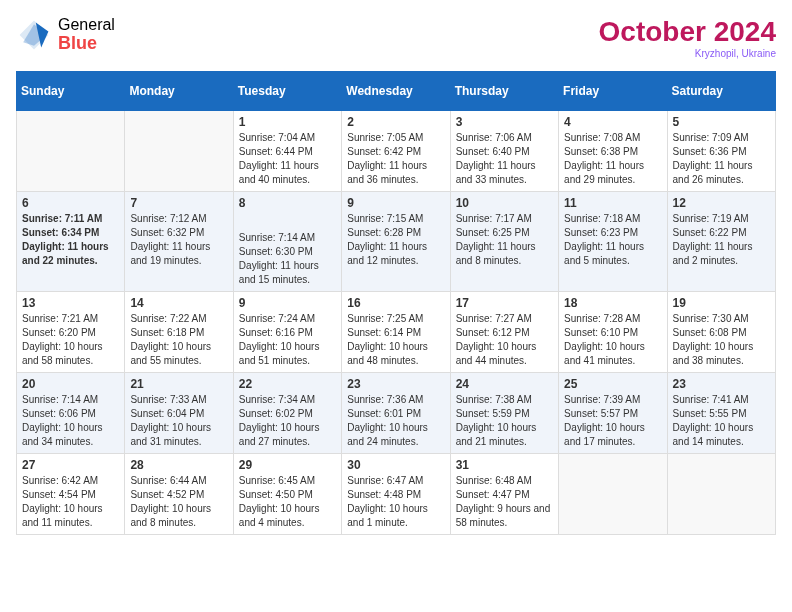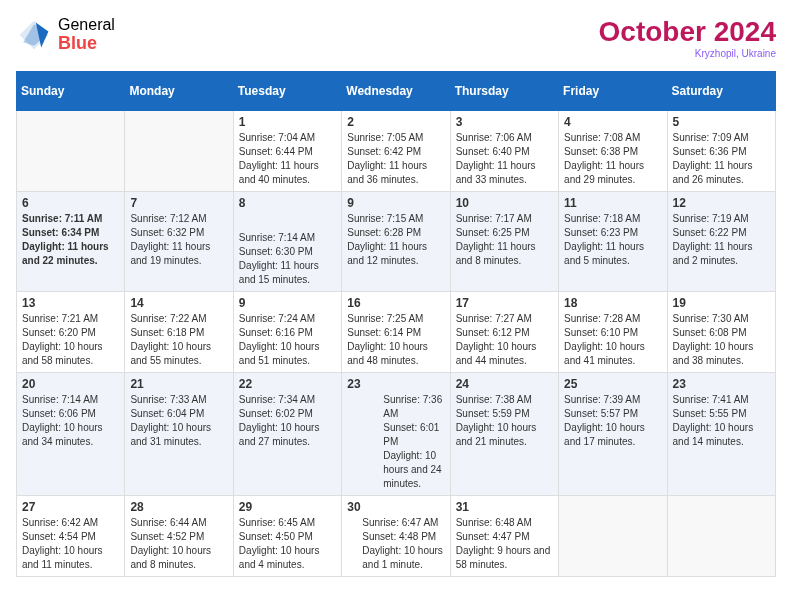--- a/index.html
+++ b/index.html
@@ -262,21 +262,21 @@
 Daylight: 10 hours and 31 minutes.</div>
         </td>
         <td>
           <span class="day-num">22</span>
           <div class="day-info" style="white-space: pre-line;">Sunrise: 7:34 AM
 Sunset: 6:02 PM
 Daylight: 10 hours and 27 minutes.</div>
         </td>
         <td>
           <span class="day-num">23</span>
-          <div class="day-info" style="white-space: pre-line; margin-left: 36px;">Sunrise: 7:36 AM
+          <div class="day-info" style="white-space: pre-line;">Sunrise: 7:36 AM
 Sunset: 6:01 PM
 Daylight: 10 hours and 24 minutes.</div>
         </td>
         <td>
           <span class="day-num">24</span>
           <div class="day-info" style="white-space: pre-line;">Sunrise: 7:38 AM
 Sunset: 5:59 PM
 Daylight: 10 hours and 21 minutes.</div>
         </td>
         <td>
@@ -306,21 +306,21 @@
 Daylight: 10 hours and 8 minutes.</div>
         </td>
         <td>
           <span class="day-num">29</span>
           <div class="day-info" style="white-space: pre-line;">Sunrise: 6:45 AM
 Sunset: 4:50 PM
 Daylight: 10 hours and 4 minutes.</div>
         </td>
         <td>
           <span class="day-num">30</span>
-          <div class="day-info" style="white-space: pre-line; margin-left: 15px;">Sunrise: 6:47 AM
+          <div class="day-info" style="white-space: pre-line;">Sunrise: 6:47 AM
 Sunset: 4:48 PM
 Daylight: 10 hours and 1 minute.</div>
         </td>
         <td>
           <span class="day-num">31</span>
           <div class="day-info" style="white-space: pre-line;">Sunrise: 6:48 AM
 Sunset: 4:47 PM
 Daylight: 9 hours and 58 minutes.</div>
         </td>
         <td class="empty"></td>

